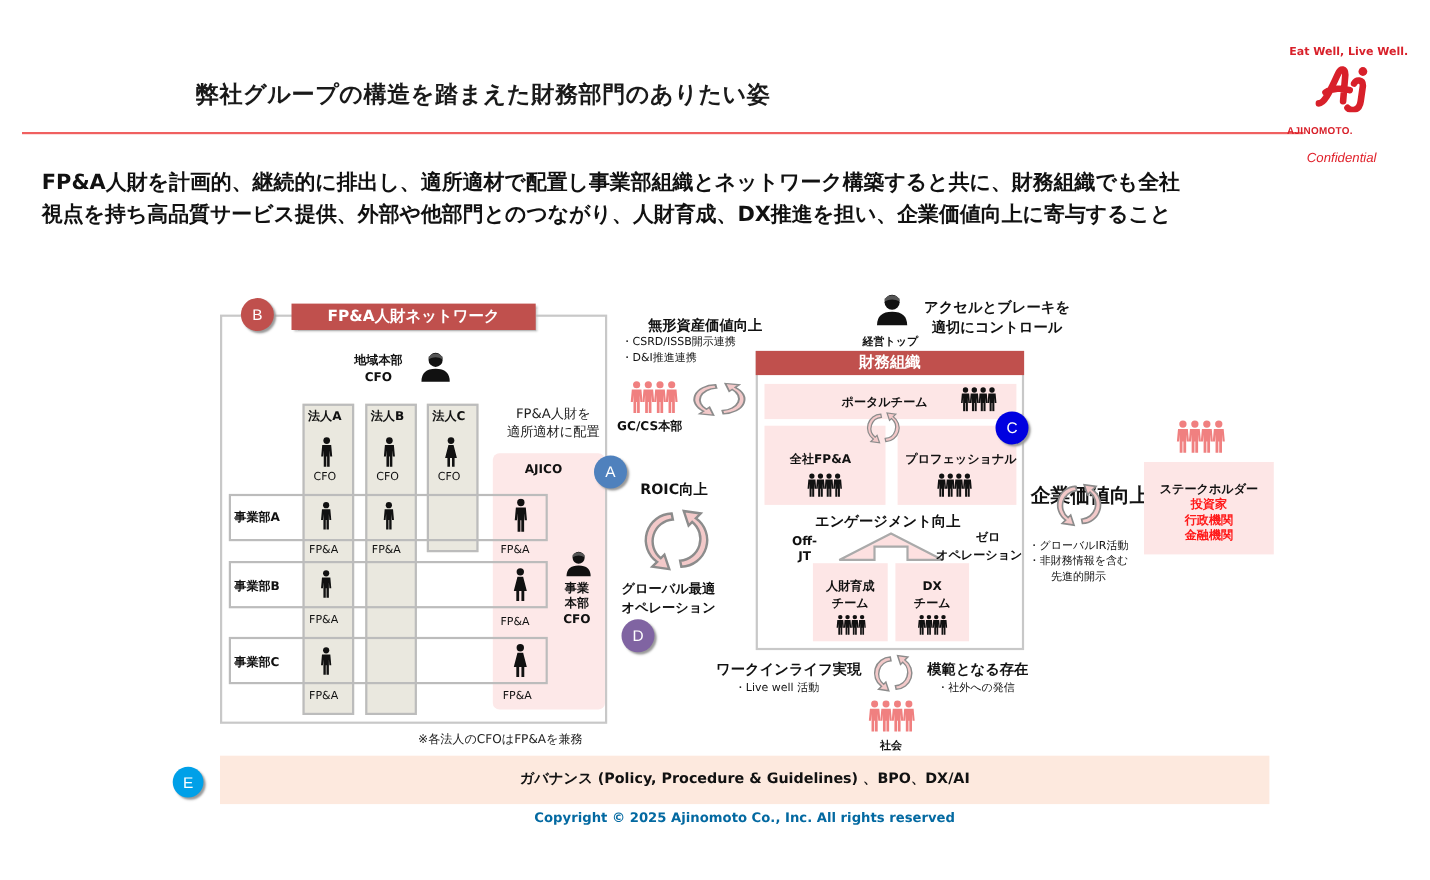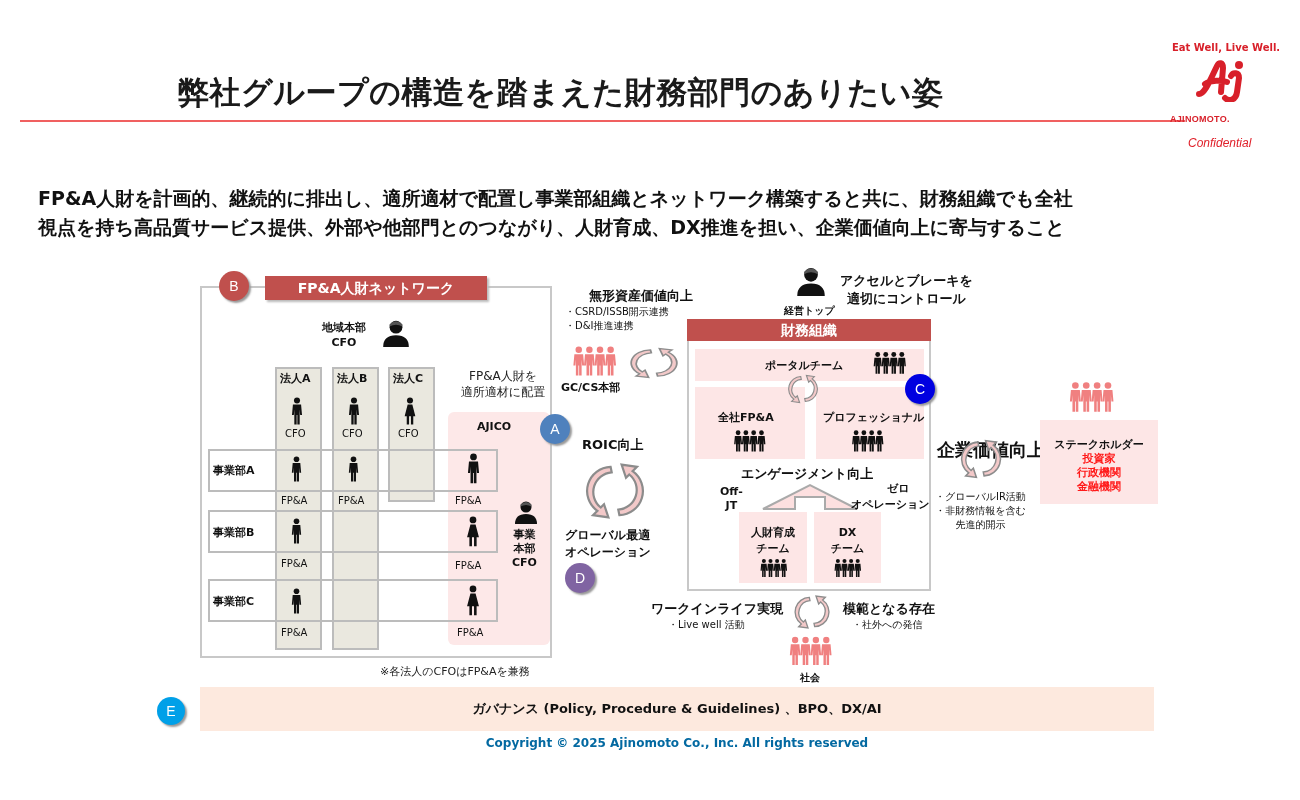--- a/index.html
+++ b/index.html
@@ -1,27 +1,27 @@
 <!DOCTYPE html>
 <html><head>
 <meta charset="utf-8">
 <style>
   * { box-sizing: border-box; margin: 0; padding: 0; }
   html, body { width: 1300px; height: 800px; background: #ffffff; overflow: hidden; }
   body { position: relative; font-family: "DejaVu Sans", "Liberation Sans", sans-serif; color: #111; }
   .abs { position: absolute; }
 
   
-  .title { left: 138px; top: 72px; font-size: 31px; font-weight: bold; letter-spacing: 0.5px; color: #1a1a1a; white-space: nowrap; padding-left: 40px; }
+  .title { left: 138px; top: 72px; font-size: 21px; font-weight: bold; letter-spacing: 0.5px; color: #1a1a1a; white-space: nowrap; padding-left: 40px; }
   .title-rule { left: 20px; top: 120px; width: 1165px; height: 2px; background: #f06060; }
   .tagline { left: 1172px; top: 42px; font-size: 10px; font-weight: bold; color: #d8202a; white-space: nowrap; }
   .logo-aj { left: 1195px; top: 58px; width: 56px; height: 44px; }
   .logo-name { left: 1170px; top: 114px; font-size: 9px; font-weight: bold; color: #d8202a; letter-spacing: 0.3px; white-space: nowrap; font-family: "Liberation Sans", sans-serif; }
   .confidential { left: 1188px; top: 136px; font-size: 12px; font-style: italic; color: #e0202a; white-space: nowrap; font-family: "Liberation Sans", sans-serif; }
-  .mission { left: 38px; top: 152px; font-size: 19px; font-weight: bold; line-height: 29px; color: #111; white-space: nowrap; margin-top: 32px; }
+  .mission { left: 38px; top: 152px; font-size: 19px; font-weight: bold; line-height: 29px; color: #111; white-space: nowrap; }
 
   
   .net-box { left: 200px; top: 286px; width: 352px; height: 372px; border: 2px solid #c8c8c8; background: #fff; }
   .net-header { left: 265px; top: 276px; width: 222px; height: 24px; background: #c0504d; color: #fff; font-weight: bold; font-size: 14px; text-align: center; line-height: 24px; box-shadow: 2px 2px 2px #bbb; }
   .circle { width: 30px; height: 30px; border-radius: 50%; color: #fff; font-size: 14px; text-align: center; line-height: 30px; font-family: "Liberation Sans", sans-serif; box-shadow: 2px 2px 2px #999; }
   .circle-b { left: 219px; top: 271px; background: #c0504d; }
   .circle-a { left: 540px; top: 414px; background: #4f81bd; }
   .circle-c { left: 905px; top: 374px; background: #0000e0; }
   .circle-d { left: 565px; top: 563px; background: #8064a2; }
   .circle-e { left: 157px; top: 697px; background: #00a0e8; width: 28px; height: 28px; line-height: 28px; }

